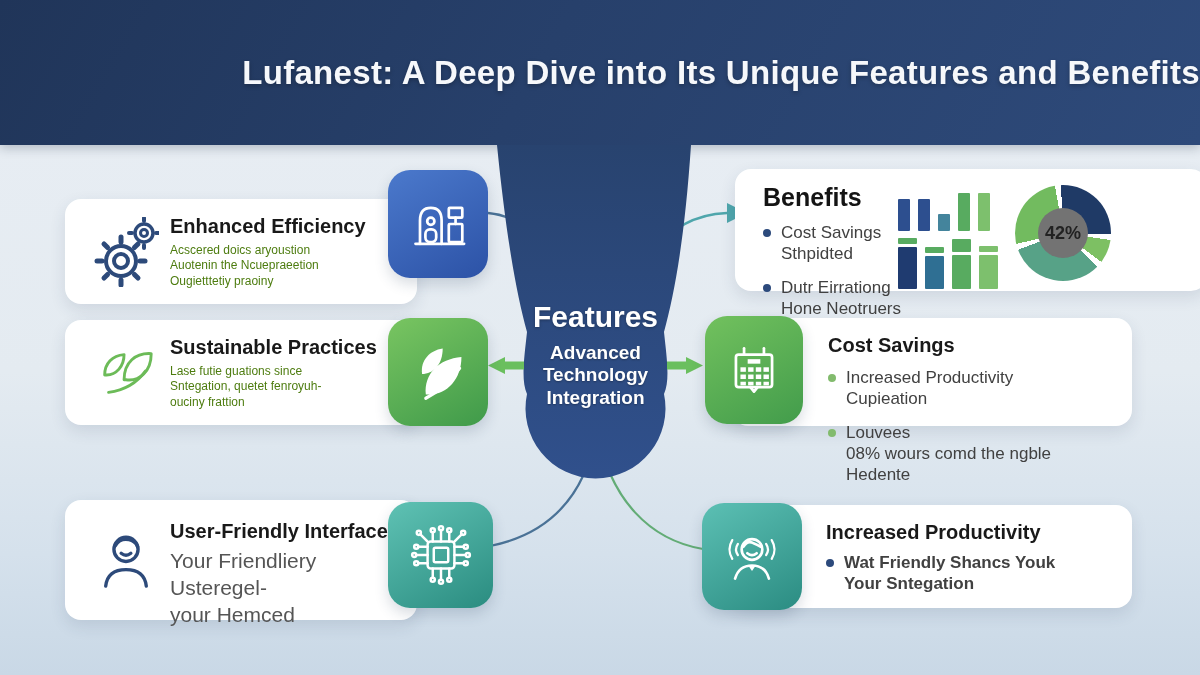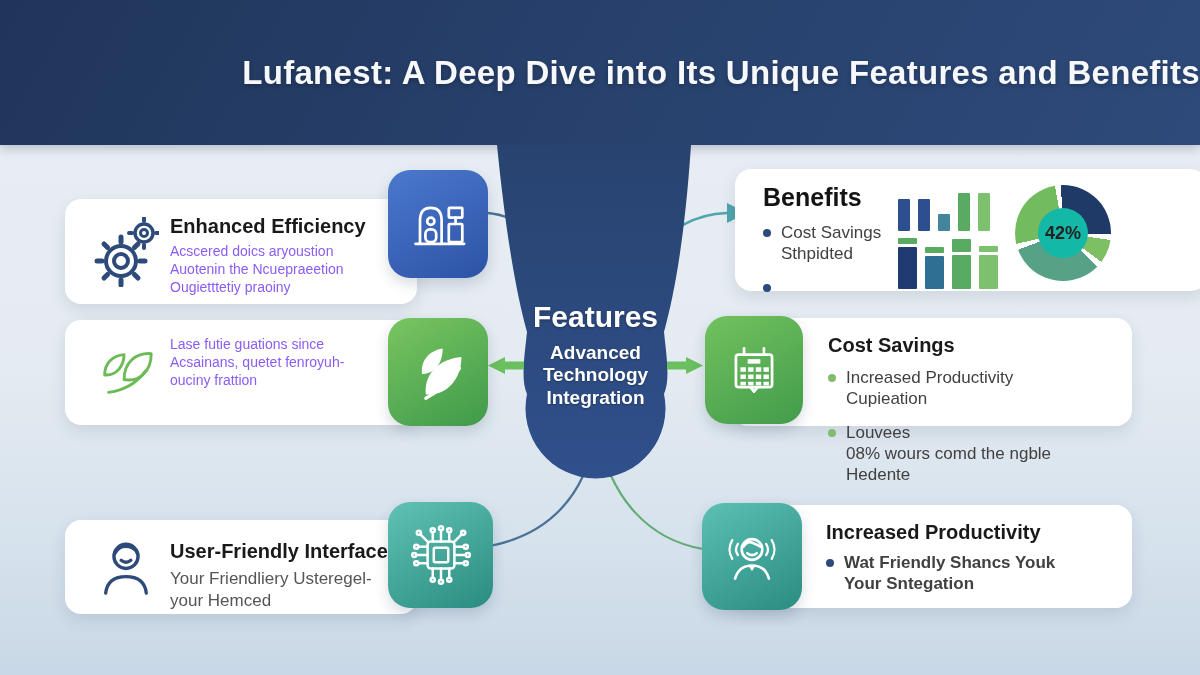--- a/index.html
+++ b/index.html
@@ -28,21 +28,21 @@
   .hub-title{font-size:30px;font-weight:700;margin-bottom:8px;text-shadow:0 1px 3px rgba(0,0,0,.3);}
   .hub-sub{font-size:19px;font-weight:700;line-height:1.18;text-shadow:0 1px 2px rgba(0,0,0,.3);}
   
   .card{
     position:absolute;background:#fff;border-radius:16px;
     box-shadow:0 6px 16px rgba(40,60,90,.12);
   }
   .f-card .icon-box{position:absolute;left:22px;top:0;bottom:0;width:78px;display:flex;align-items:center;justify-content:center;}
   .f-card .txt{position:absolute;left:105px;top:16px;right:14px;}
   .card-title{font-size:20px;font-weight:700;color:#191919;margin:0 0 5px 0;}
-  .card-body{font-size:14px;color:#8b5cf6;line-height:1.28;white-space:pre-line;}
+  .card-body{font-size:12px;color:#4d7c0f;line-height:1.28;white-space:pre-line;}
   
   .tile{
     position:absolute;border-radius:22px;display:flex;align-items:center;justify-content:center;
     box-shadow:0 6px 14px rgba(40,60,90,.18);
   }
   
   .bullets{list-style:none;margin:0;padding:0;}
   .bullets li{display:flex;align-items:flex-start;margin-bottom:12px;}
   .bullets .dot{width:8px;height:8px;border-radius:50%;margin:7px 10px 0 0;flex:0 0 8px;}
   .dot-navy{background:#2c4a7c;}
@@ -53,21 +53,21 @@
   .benefits-left{position:absolute;left:28px;top:14px;width:150px;}
   .bar-chart{position:absolute;left:163px;top:24px;width:112px;height:96px;display:flex;flex-direction:column;justify-content:flex-end;}
   .bar-row{display:flex;align-items:flex-end;gap:8px;}
   .bar-row + .bar-row{margin-top:7px;}
   .bar-col{display:flex;flex-direction:column;justify-content:flex-end;gap:3px;}
   .bar-cap{border-radius:1px;}
   .bar{border-radius:1px;}
   .donut-wrap{position:absolute;left:280px;top:16px;width:96px;height:96px;}
   .donut{width:96px;height:96px;border-radius:50%;}
   .donut-hole{
-    position:absolute;left:23px;top:23px;width:50px;height:50px;border-radius:50%;background:#14b8a6;
+    position:absolute;left:23px;top:23px;width:50px;height:50px;border-radius:50%;background:#737373;
     display:flex;align-items:center;justify-content:center;
   }
   .donut-label{font-size:18px;font-weight:700;color:#222;}
   
   .r-card .r-txt{position:absolute;left:94px;top:16px;right:12px;}
   .r-card{overflow:visible;}
 </style>
 </head>
 <body>
 
@@ -154,45 +154,46 @@
 
   <div class="card f-card" style="left:65px;top:320px;width:352px;height:105px;">
     <div class="icon-box">
       <svg width="62" height="56" viewBox="0 0 64 56" fill="none" stroke="#6cbb58" stroke-width="3" stroke-linecap="round" stroke-linejoin="round">
         <path d="M10,30 C10,18 18,10 30,9 C30,21 22,30 12,30 Z"></path>
         <path d="M30,35 C30,17 42,7 58,8 C58,26 46,37 32,35 Z"></path>
         <path d="M14,48 C28,46 42,40 52,26"></path>
       </svg>
     </div>
     <div class="txt">
+      <div class="card-title">Sustainable Practices</div>
       <div class="card-body">Lase futie guations since
-Acsainans, quetet fenroyuh-
+Sntegation, quetet fenroyuh-
 ouciny frattion</div>
     </div>
   </div>
   <div class="tile" style="left: 388px; top: 318px; width: 100px; height: 108px; background: linear-gradient(150deg, rgb(121, 197, 97) 0%, rgb(63, 154, 74) 100%);">
     <svg width="62" height="60" viewBox="0 0 66 64">
       <path d="M20,56 C18,34 34,18 58,16 C58,40 42,57 22,56 Z" fill="#ffffff"></path>
       <path d="M16,34 C14,20 24,9 38,7 C38,22 30,33 18,34 Z" fill="#ffffff"></path>
       <path d="M20,60 C32,54 44,44 56,28" fill="none" stroke="#ffffff" stroke-width="3.5" stroke-linecap="round"></path>
     </svg>
   </div>
 
-  <div class="card f-card" style="left:65px;top:520px;width:352px;height:94px;">
+  <div class="card f-card" style="left:65px;top:500px;width:352px;height:120px;">
     <div class="icon-box">
       <svg width="58" height="62" viewBox="0 0 60 64" fill="none" stroke="#2d4a7a" stroke-width="3.5" stroke-linecap="round" stroke-linejoin="round">
         <circle cx="30" cy="21" r="12.5"></circle>
         <path d="M19,17 Q24,9 33,11 Q39,12 42,18"></path>
         <path d="M25,25 Q30,29 35,25"></path>
         <path d="M9,59 Q11,42 30,42 Q49,42 51,59"></path>
       </svg>
     </div>
     <div class="txt" style="top:20px;">
       <div class="card-title">User-Friendly Interface</div>
-      <div class="card-body" style="font-size:17px;color:#555;">Your Friendliery Usteregel-
+      <div class="card-body" style="font-size:21px;color:#555;">Your Friendliery Usteregel-
 your Hemced</div>
     </div>
   </div>
   <div class="tile" style="left: 388px; top: 502px; width: 105px; height: 106px; background: linear-gradient(150deg, rgb(95, 194, 180) 0%, rgb(42, 140, 128) 100%);">
     <svg width="66" height="66" viewBox="0 0 64 64" fill="none" stroke="#ffffff" stroke-width="2.4" stroke-linecap="round">
       <rect x="19" y="19" width="26" height="26" rx="3"></rect>
       <rect x="25" y="25" width="14" height="14" rx="1.5"></rect>
       <g>
         <line x1="24" y1="19" x2="24" y2="10"></line>
           <circle cx="24" cy="8" r="2"></circle>
@@ -230,20 +231,22 @@
     <div class="benefits-left">
       <div class="benefits-title">Benefits</div>
       <ul class="bullets">
         <li>
           <span class="dot dot-navy"></span>
           <span class="b-txt">Cost Savings
 Sthpidted</span>
         </li>
         <li>
           <span class="dot dot-navy"></span>
+          <span class="b-txt">Dutr Eirrationg
+Hone Neotruers</span>
         </li>
       </ul>
     </div>
     <div class="bar-chart">
         <div class="bar-row">
           <div class="bar-col" style="width: 12px;">
             <div class="bar" style="height: 32px; background: rgb(45, 79, 143);"></div>
           </div>
           <div class="bar-col" style="width: 12px;">
             <div class="bar" style="height: 32px; background: rgb(45, 79, 143);"></div>

